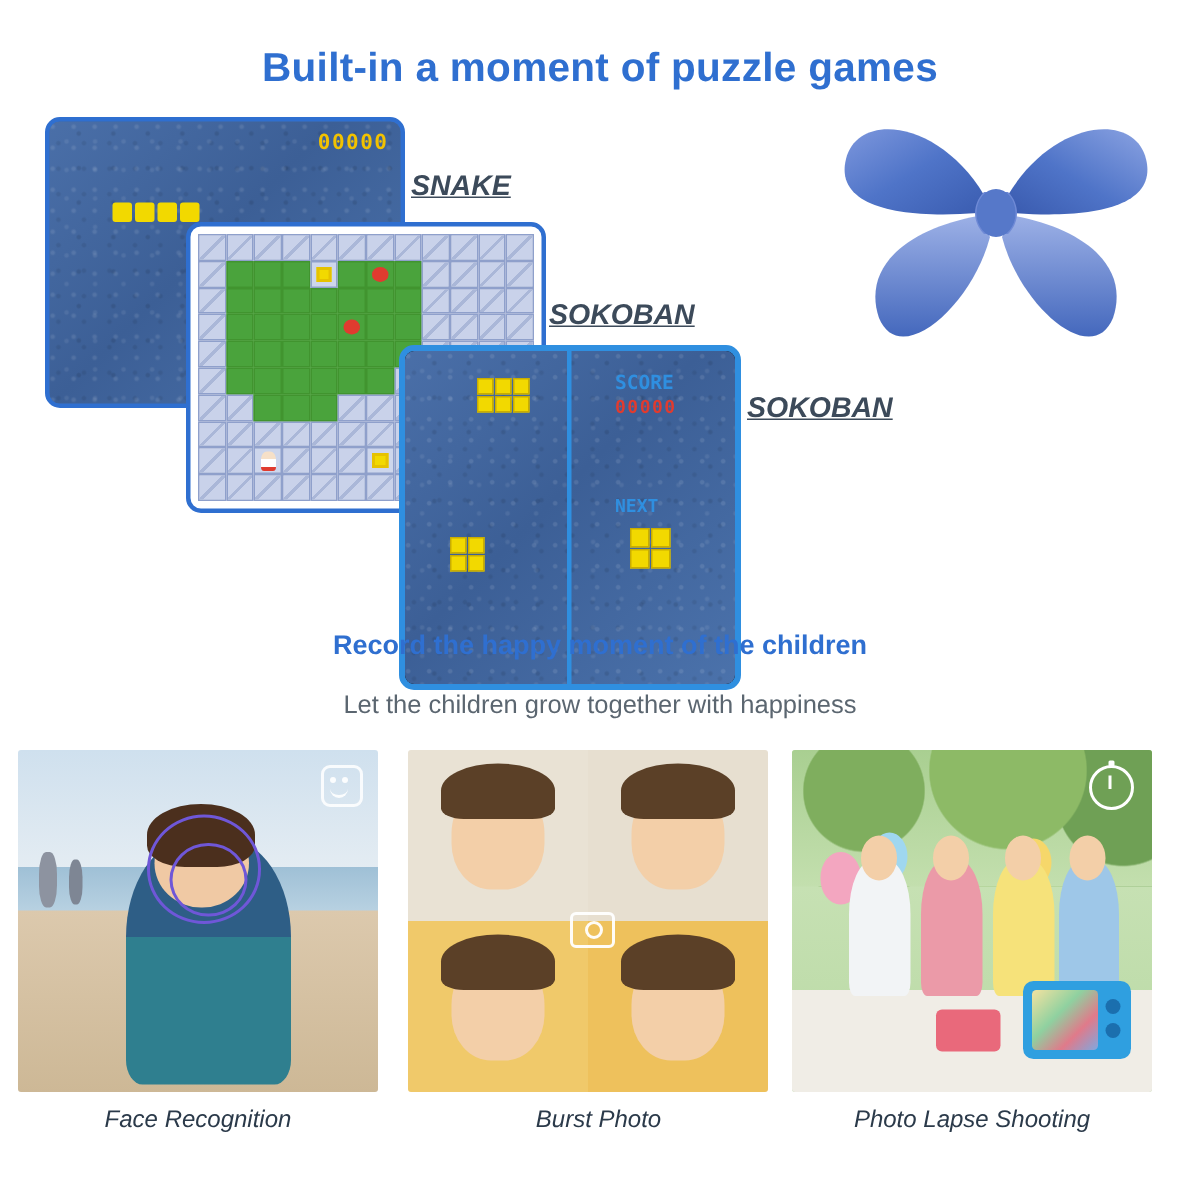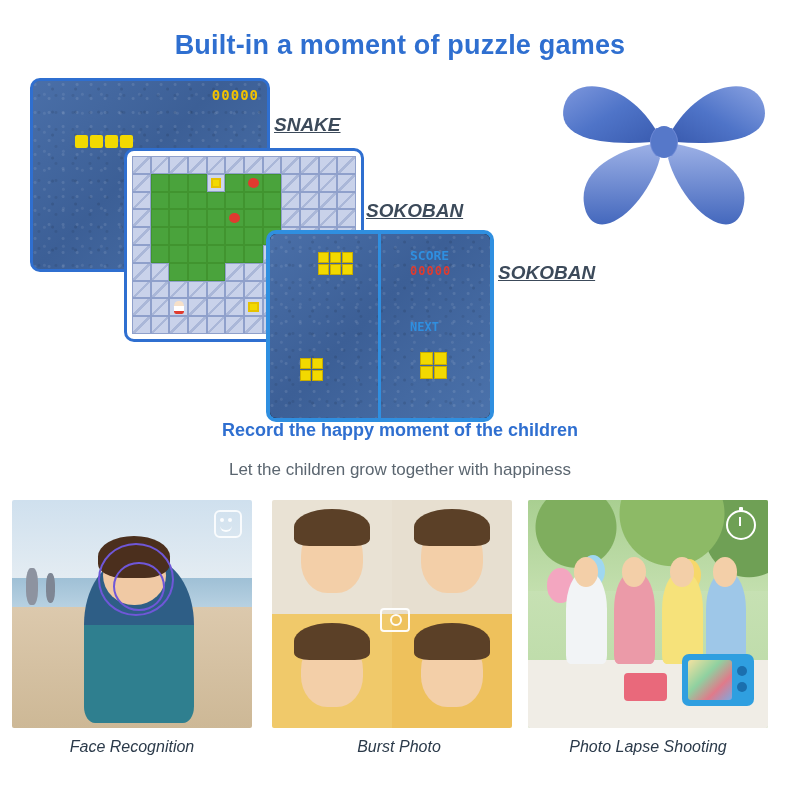--- a/index.html
+++ b/index.html
@@ -62,29 +62,29 @@
   .t-goal{background:#cdd6ec;border:1px solid #8fa0cb;position:relative;}
   .t-goal:after{content:"";position:absolute;inset:3px;border:2px solid #e6c200;background:#f2d900;}
   .t-ball{background:#4aa33c;border:1px solid #41942f;position:relative;}
   .t-ball:after{content:"";position:absolute;inset:3px;background:#e03b2f;border-radius:50%;}
   .t-player{background:#cdd6ec;border:1px solid #8fa0cb;position:relative;}
   .t-player:after{content:"";position:absolute;left:20%;top:8%;width:60%;height:84%;
     background:linear-gradient(#f6e0c8 0 38%,#ffffff 38% 78%,#e03b2f 78%);border-radius:40% 40% 20% 20%;}
 
   
   #tetris{
-    left:266px;top:230px;width:228px;height:192px;
+    left:266px;top:230px;width:228px;height:230px;
     border:4px solid #2f8fe0;background:#000000;
   }
   #tetris .divider{position:absolute;left:108px;top:0;bottom:0;width:3px;background:#2f8fe0;}
   #tetris .score-lbl{position:absolute;left:140px;top:14px;color:#2f8fe0;font-size:13px;font-weight:bold;
     font-family:"DejaVu Sans Mono", monospace;}
   #tetris .score-val{position:absolute;left:140px;top:30px;color:#e03b2f;font-size:12px;font-weight:bold;
     font-family:"DejaVu Sans Mono", monospace;letter-spacing:1px;}
-  #tetris .next-lbl{position:absolute;left:140px;top:86px;color:#2f8fe0;font-size:12px;font-weight:bold;
+  #tetris .next-lbl{position:absolute;left:140px;top:96px;color:#2f8fe0;font-size:12px;font-weight:bold;
     font-family:"DejaVu Sans Mono", monospace;}
   .block{position:absolute;display:grid;gap:1px;}
   .block i{display:block;background:#f2d900;border:1px solid #c9ad00;box-sizing:border-box;}
   #tp1{left:48px;top:18px;grid-template-columns:repeat(3,11px);grid-template-rows:repeat(2,11px);}
   #tp2{left:30px;top:124px;grid-template-columns:repeat(2,11px);grid-template-rows:repeat(2,11px);}
   #tp3{left:150px;top:118px;grid-template-columns:repeat(2,13px);grid-template-rows:repeat(2,13px);}
 
   .glabel{position:absolute;font-size:19px;font-style:italic;font-weight:bold;color:#3c4a5a;text-decoration:underline;}
   #lbl-snake{left:274px;top:114px;}
   #lbl-sokoban{left:366px;top:200px;}

